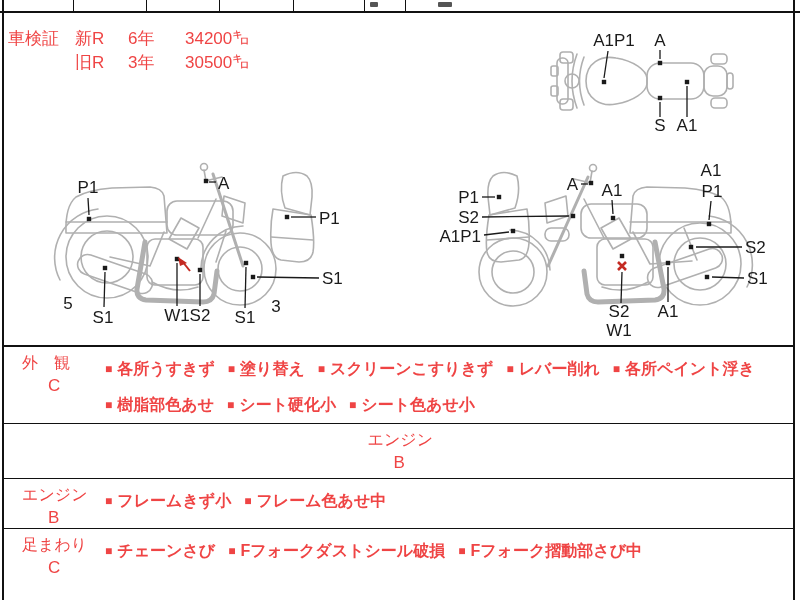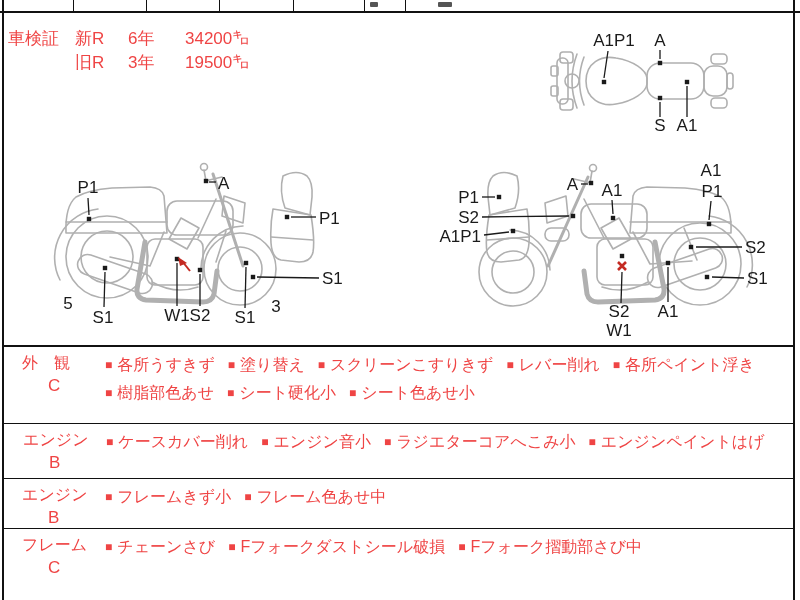--- a/index.html
+++ b/index.html
@@ -23,21 +23,21 @@
   
   .cond{position:absolute;left:4px;top:345px;width:791px;border-top:2px solid #111;}
   .cond-row{display:flex;border-bottom:1.5px solid #111;box-sizing:border-box;}
   .cond-row:nth-child(1){height:77px;}
   .cond-row:nth-child(2){height:55px;justify-content:center;}
   .cond-row:nth-child(3){height:50px;}
   .cond-row:nth-child(4){height:73px;border-bottom:none;}
   .cond-left{width:100px;flex:none;padding-top:4px;font-size:16px;}
   .cond-label{padding-left:18px;line-height:23px;white-space:nowrap;}
   .cond-grade{padding-left:44px;line-height:23px;font-size:17px;}
-  .cond-items{flex:1;padding:4px 10px 0 1px;font-size:16px;line-height:28px;max-width:678px;}
+  .cond-items{flex:1;padding:4px 10px 0 1px;font-size:16px;line-height:36px;max-width:678px;font-weight:bold;}
   .cond-item{margin-right:13px;white-space:nowrap;display:inline-block;}
   .blt{font-size:12px;vertical-align:1px;margin-right:5px;}
 </style>
 </head>
 <body>
 
 <div class="sheet">
 
   <div class="top-strip">
     <div class="vln" style="left:73px"></div>
@@ -58,21 +58,21 @@
       <div class="shaken-label">車検証</div>
       <div>
           <div class="shaken-row">
             <span class="shaken-era">新R</span>
             <span class="shaken-years">6年</span>
             <span class="shaken-km">34200㌔</span>
           </div>
           <div class="shaken-row">
             <span class="shaken-era">旧R</span>
             <span class="shaken-years">3年</span>
-            <span class="shaken-km">19500㌔</span>
+            <span class="shaken-km">30500㌔</span>
           </div>
         </div>
     </div>
   </div>
 
   <svg class="diagram" width="800" height="600" viewBox="0 0 800 600">
 
     <g id="art-top" fill="none" stroke-width="1.6" stroke-linejoin="round" stroke-linecap="round" stroke="#b0b0b0">
       <rect x="557" y="58" width="11" height="46" rx="5"></rect>
       <rect x="551" y="66" width="7" height="10" rx="2"></rect>
@@ -229,30 +229,29 @@
           <div class="cond-label">外　観</div>
           <div class="cond-grade">C</div>
         </div>
         <div class="cond-items"><span class="cond-item"><span class="blt">■</span>各所うすきず</span><span class="cond-item"><span class="blt">■</span>塗り替え</span><span class="cond-item"><span class="blt">■</span>スクリーンこすりきず</span><span class="cond-item"><span class="blt">■</span>レバー削れ</span><span class="cond-item"><span class="blt">■</span>各所ペイント浮き</span><span class="cond-item"><span class="blt">■</span>樹脂部色あせ</span><span class="cond-item"><span class="blt">■</span>シート硬化小</span><span class="cond-item"><span class="blt">■</span>シート色あせ小</span></div>
       </div>
       <div class="cond-row">
         <div class="cond-left">
           <div class="cond-label">エンジン</div>
           <div class="cond-grade">B</div>
         </div>
-        <div class="cond-items"><span class="cond-item"><span class="blt">■</span>ケースカバー削れ</span><span class="cond-item"><span class="blt">■</span>エンジン音小</span><span class="cond-item"><span class="blt">■</span>ラジエターコアへこみ小</span><span class="cond-item"><span class="blt">■</span>エンジンペイントはげ</span></div>
       </div>
       <div class="cond-row">
         <div class="cond-left">
           <div class="cond-label">エンジン</div>
           <div class="cond-grade">B</div>
         </div>
         <div class="cond-items"><span class="cond-item"><span class="blt">■</span>フレームきず小</span><span class="cond-item"><span class="blt">■</span>フレーム色あせ中</span></div>
       </div>
       <div class="cond-row">
         <div class="cond-left">
-          <div class="cond-label">フレーム</div>
+          <div class="cond-label">足まわり</div>
           <div class="cond-grade">C</div>
         </div>
         <div class="cond-items"><span class="cond-item"><span class="blt">■</span>チェーンさび</span><span class="cond-item"><span class="blt">■</span>Fフォークダストシール破損</span><span class="cond-item"><span class="blt">■</span>Fフォーク摺動部さび中</span></div>
       </div>
     </div>
 </div>
 
 </body></html>

